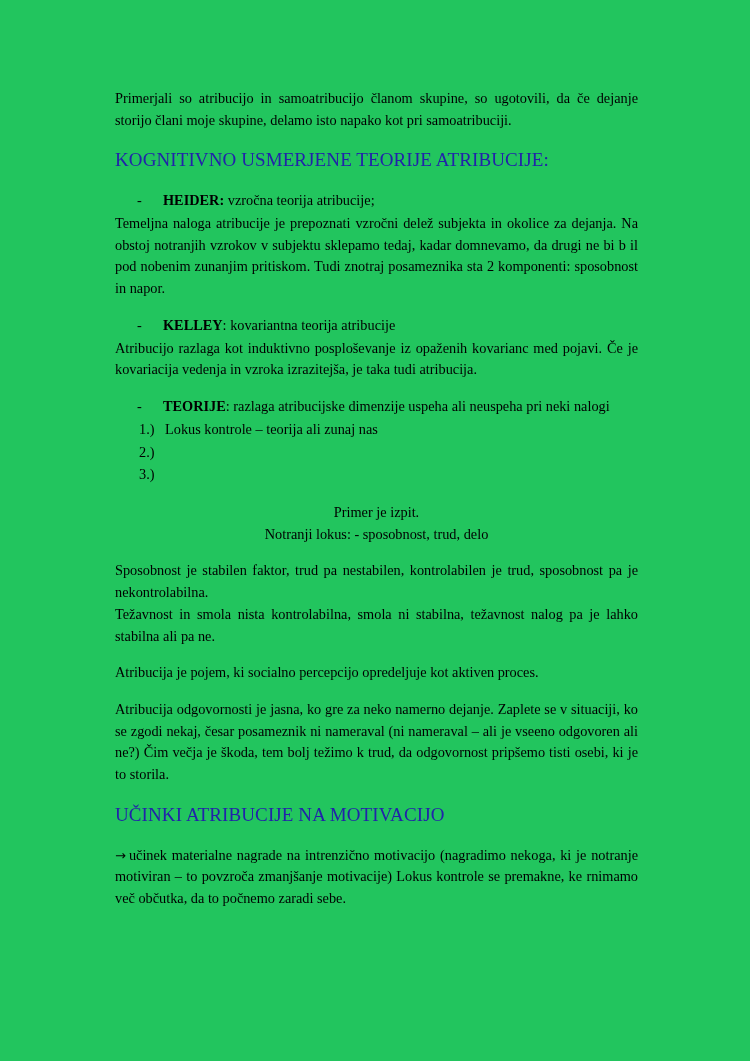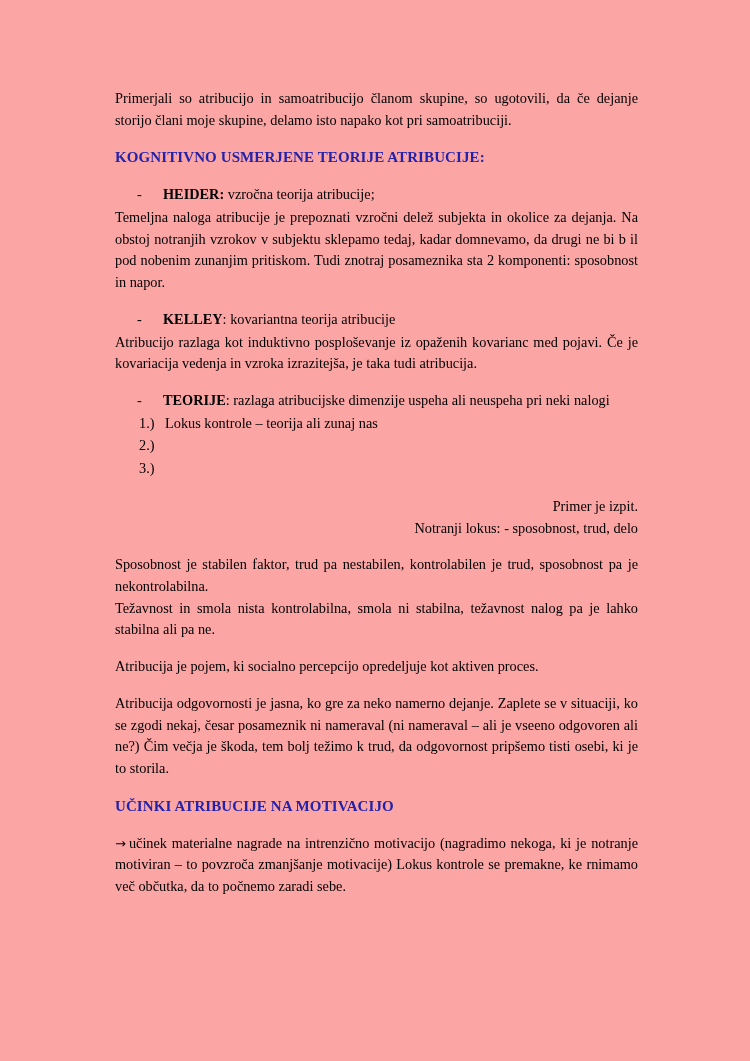--- a/index.html
+++ b/index.html
@@ -11,43 +11,43 @@
     width: 750px;
     height: 1061px;
     font-family: "Liberation Serif", serif;
     color: #000000;
     overflow: hidden;
   }
   .page {
     position: relative;
     width: 750px;
     height: 1061px;
-    background: #fca5a5;
+    background: #22c55e;
     box-sizing: border-box;
     padding: 88px 112px 0 115px;
   }
   .doc-body {
     font-size: 14.3px;
     line-height: 1.52;
   }
   p {
     margin: 0;
   }
   .para {
     text-align: justify;
     text-justify: inter-word;
     margin-bottom: 0;
   }
   .spacer {
     height: 15px;
   }
   .heading {
     color: #2222aa;
-    font-weight: bold;
-    font-size: 15px;
+    font-weight: normal;
+    font-size: 19px;
     letter-spacing: 0.1px;
   }
   .bullet-row {
     display: flex;
     margin-left: 22px;
     margin-bottom: 1px;
   }
   .bullet-dash {
     width: 26px;
     flex: 0 0 26px;
@@ -66,21 +66,21 @@
   .numlist-row {
     display: flex;
     margin-bottom: 1px;
   }
   .numlist-num {
     width: 26px;
     flex: 0 0 26px;
     text-align: left;
   }
   .plain-line {
-    text-align: right;
+    text-align: center;
   }
   .arrow-para {
     text-align: justify;
   }
   .arrow-glyph {
     font-family: "DejaVu Sans", sans-serif;
     font-size: 13px;
     padding-right: 3px;
   }
 </style>

